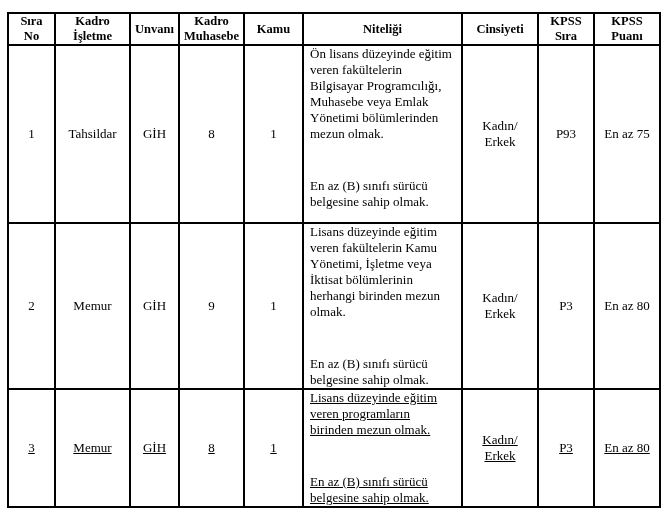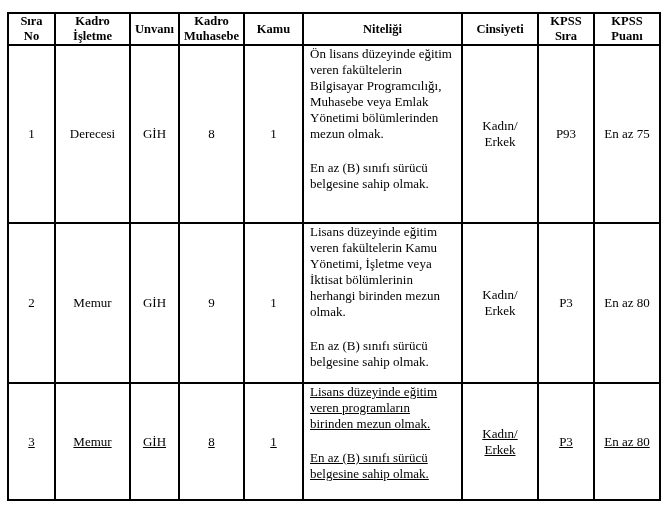--- a/index.html
+++ b/index.html
@@ -3,21 +3,21 @@
 <meta charset="utf-8">
 <style>
   html, body { margin: 0; padding: 0; background: #ffffff; }
   body { width: 668px; height: 517px; position: relative; overflow: hidden;
          font-family: "Liberation Serif", "DejaVu Serif", serif; color: #000; }
   table { position: absolute; left: 7px; top: 12px; border-collapse: collapse; table-layout: fixed; }
   td, th { border: 2px solid #000; padding: 0 6px; font-size: 13px; line-height: 16px; vertical-align: middle; text-align: center; }
   th { font-weight: bold; font-size: 12.5px; line-height: 15px; height: 29px; padding: 0 3px; }
   td.nit { text-align: left; vertical-align: top; padding: 0 6px 0 6px; }
   td.nit p { margin: 0; }
-  td.nit p + p { margin-top: 18px; }
+  td.nit p + p { margin-top: 36px; }
   tr.r1 td { height: 176px; }
   tr.r2 td { height: 158px; }
   tr.r3 td { height: 115px; text-decoration: underline; }
 </style>
 </head>
 <body>
 
 <table>
   <colgroup>
     <col style="width:47px">
@@ -39,21 +39,21 @@
       <th><span>Kamu</span></th>
       <th><span>Niteliği</span></th>
       <th><span>Cinsiyeti</span></th>
       <th><span>KPSS</span><br><span>Sıra</span></th>
       <th><span>KPSS</span><br><span>Puanı</span></th>
     </tr>
   </thead>
   <tbody>
     <tr class="r1">
       <td>1</td>
-      <td>Derecesi</td>
+      <td>Tahsildar</td>
       <td>GİH</td>
       <td>8</td>
       <td>1</td>
       <td class="nit">
         <p>Ön lisans düzeyinde eğitim veren fakültelerin Bilgisayar Programcılığı, Muhasebe veya Emlak Yönetimi bölümlerinden mezun olmak.</p>
         <p>En az (B) sınıfı sürücü belgesine sahip olmak.</p>
       </td>
       <td><span>Kadın/</span><br><span>Erkek</span></td>
       <td>P93</td>
       <td>En az 75</td>

